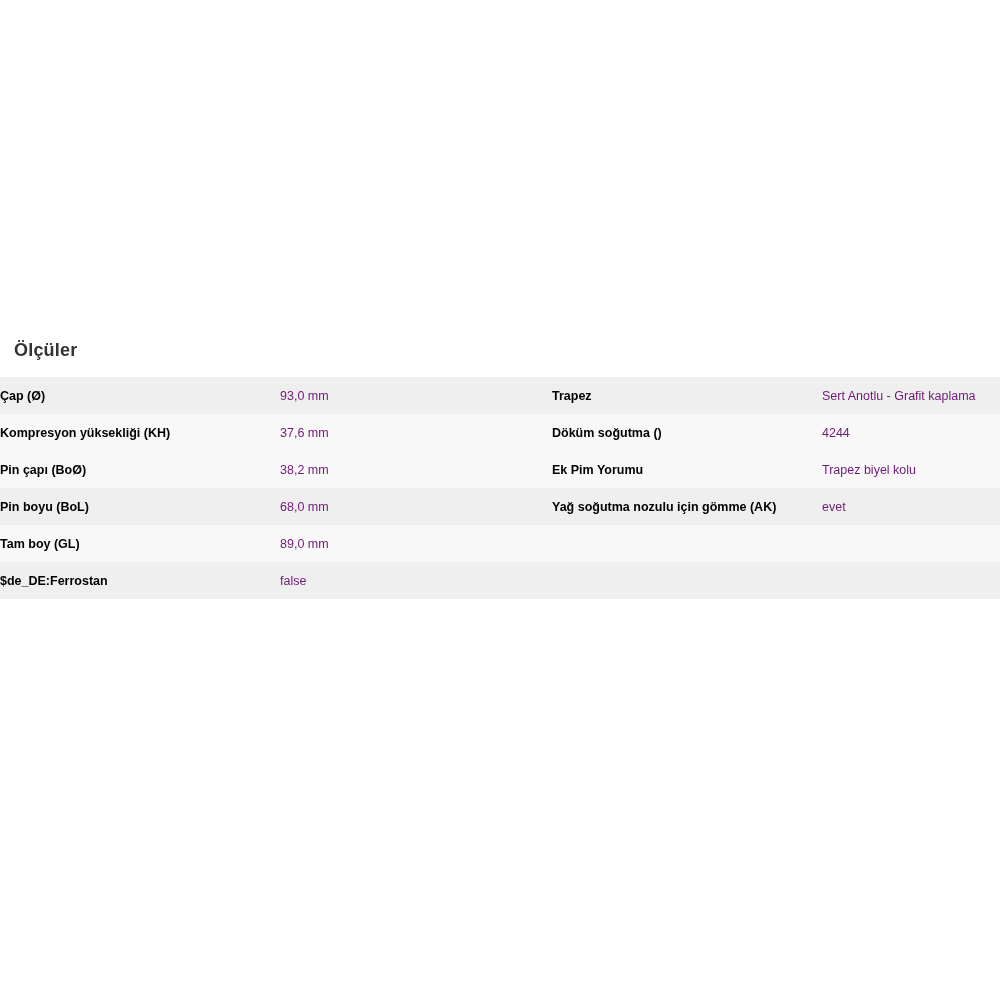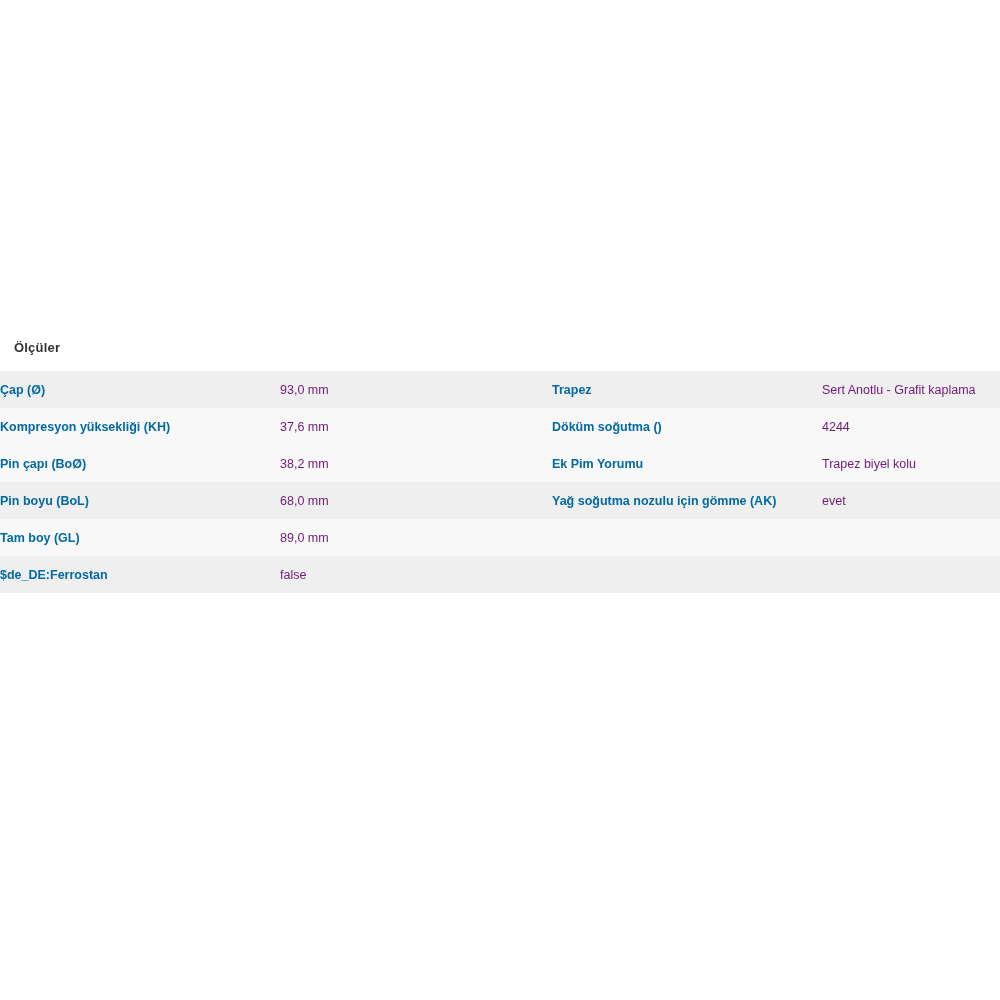--- a/index.html
+++ b/index.html
@@ -20,21 +20,21 @@
     height: 1000px;
     box-sizing: border-box;
   }
   .spec-block {
     position: absolute;
     top: 340px;
     left: 0;
     width: 1000px;
   }
   .spec-title {
-    font-size: 13px;
+    font-size: 18px;
     font-weight: bold;
     color: #333333;
     padding: 0 0 16px 14px;
     letter-spacing: 0.2px;
   }
   table.spec-table {
     width: 100%;
     border-collapse: collapse;
     table-layout: fixed;
   }
@@ -46,21 +46,21 @@
   }
   table.spec-table td {
     height: 37px;
     vertical-align: middle;
     font-size: 12.5px;
     padding: 0;
     border: 0;
   }
   td.lbl {
     font-weight: bold;
-    color: #0369a1;
+    color: #000000;
     padding-left: 14px;
   }
   td.val {
     color: #701a75;
     font-weight: normal;
     padding-left: 2px;
   }
   col.c-lbl1 { width: 280px; }
   col.c-val1 { width: 272px; }
   col.c-lbl2 { width: 270px; }

